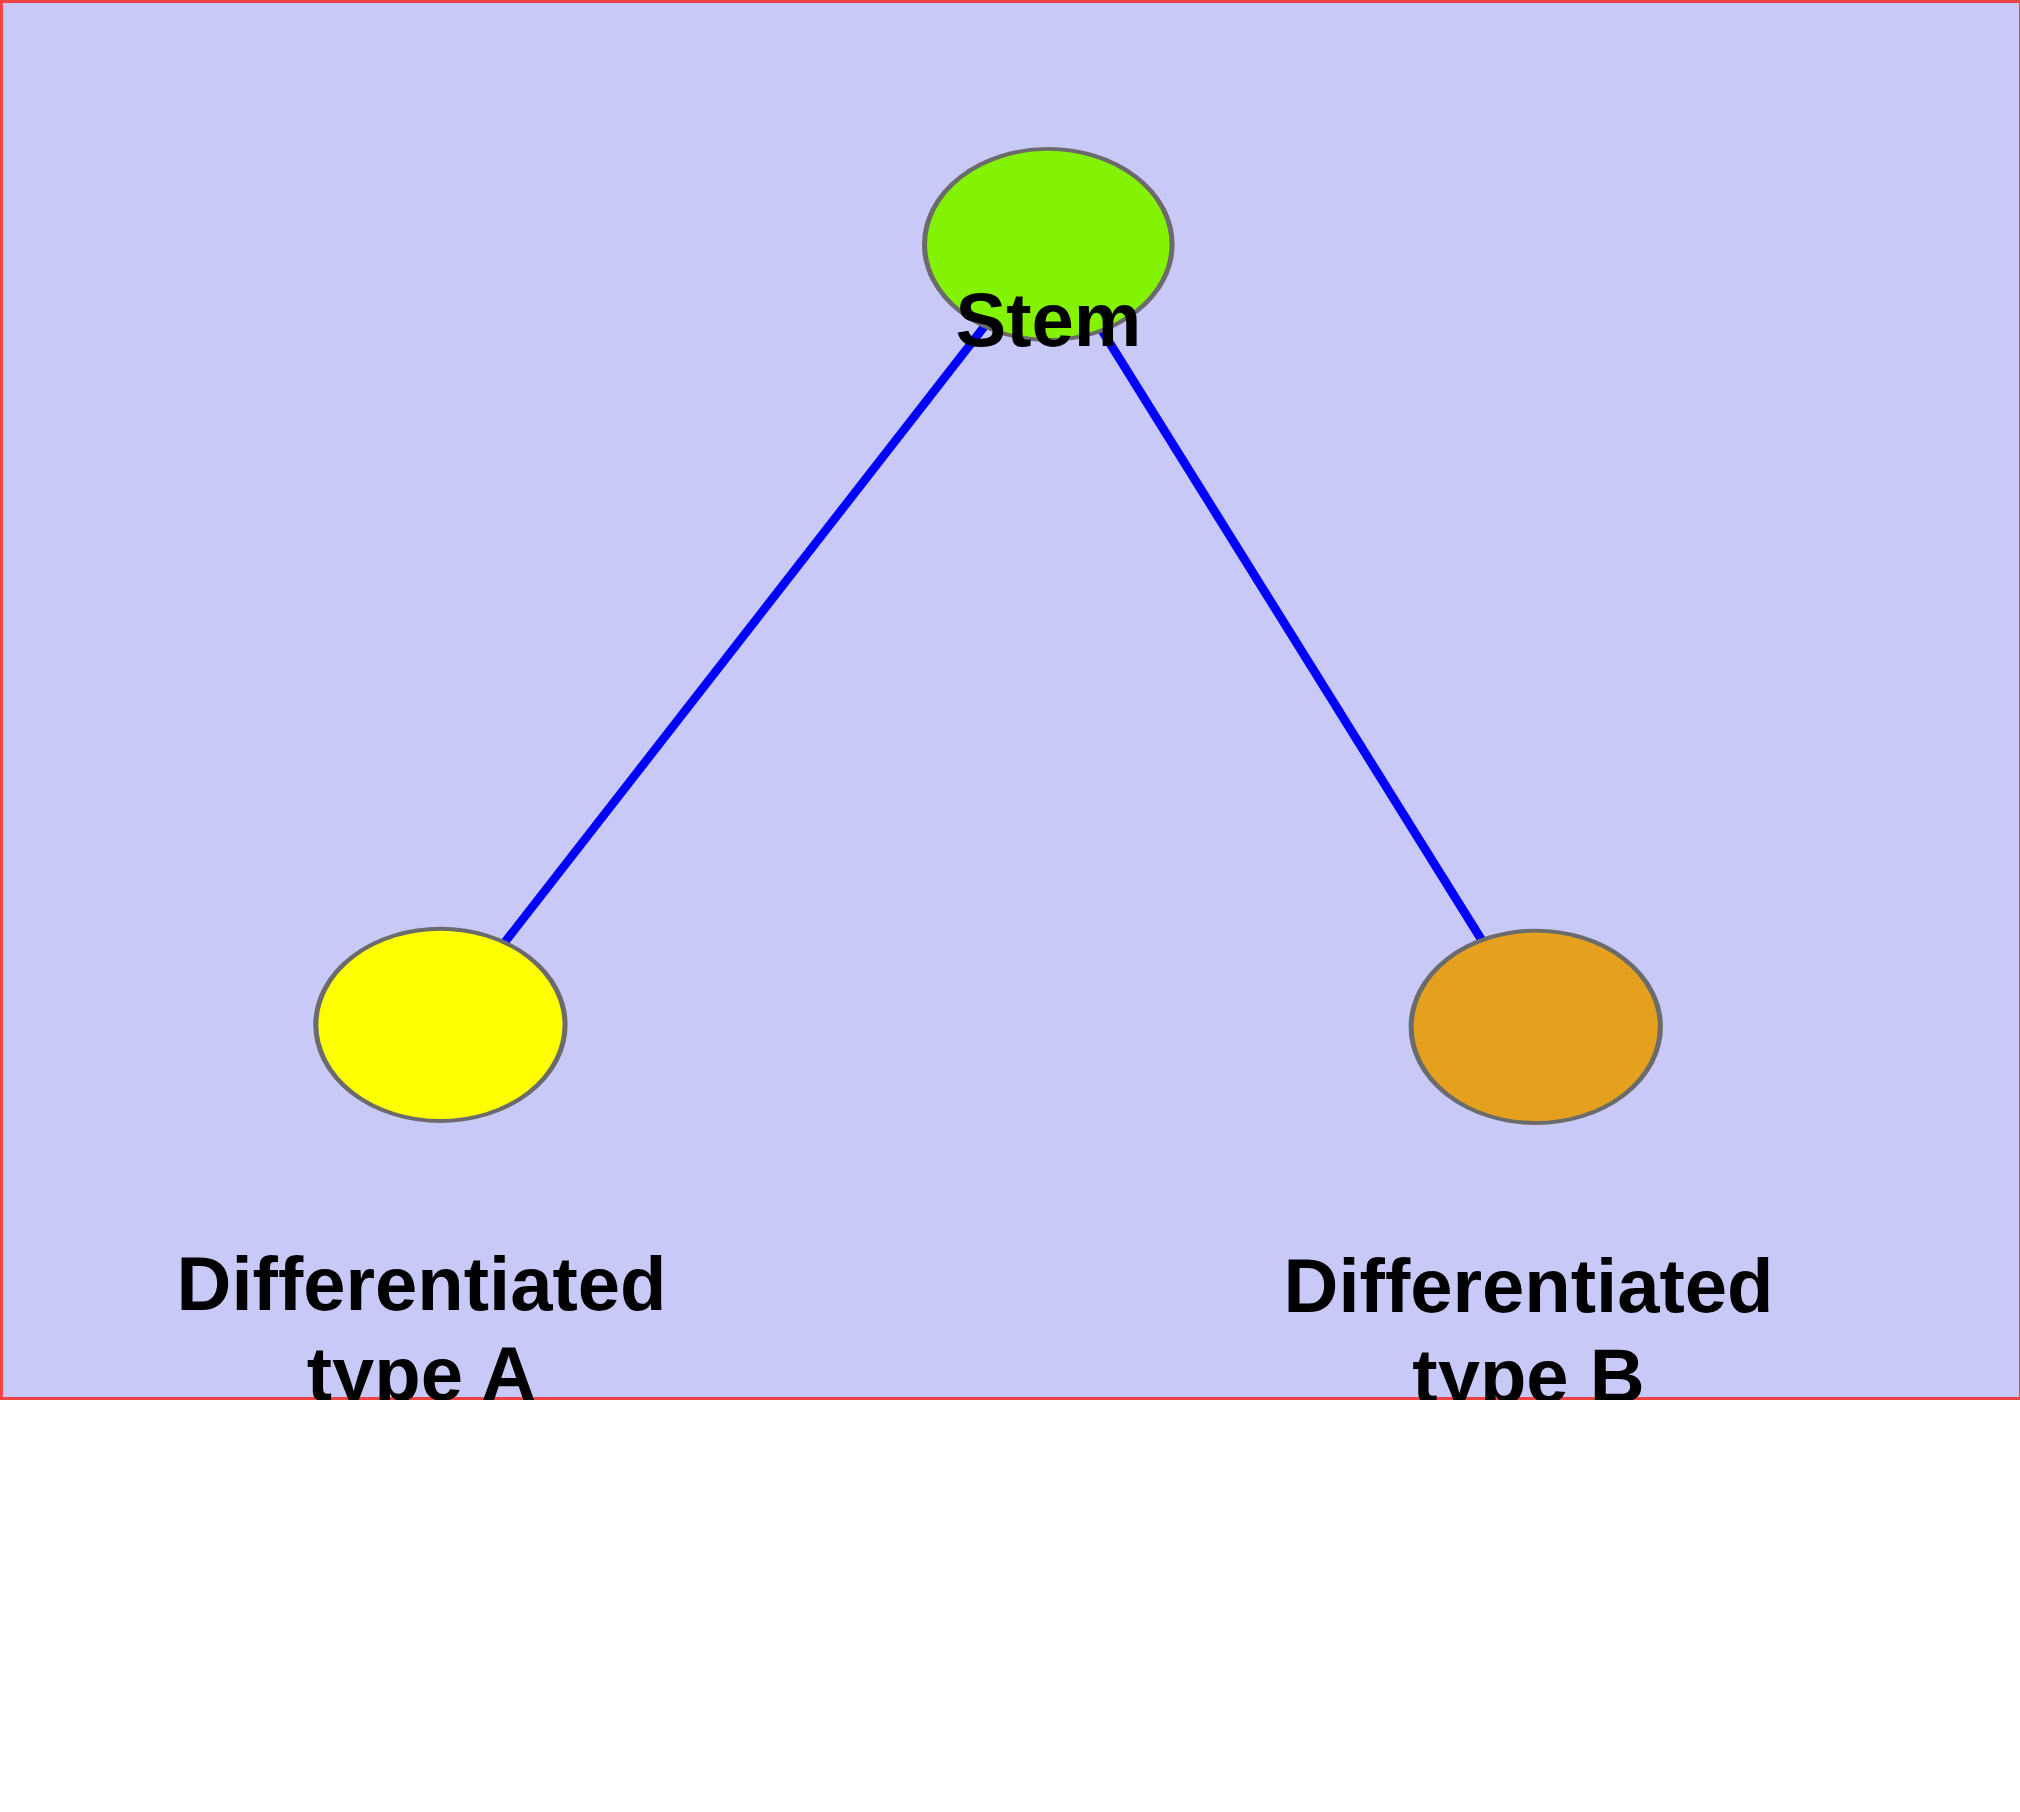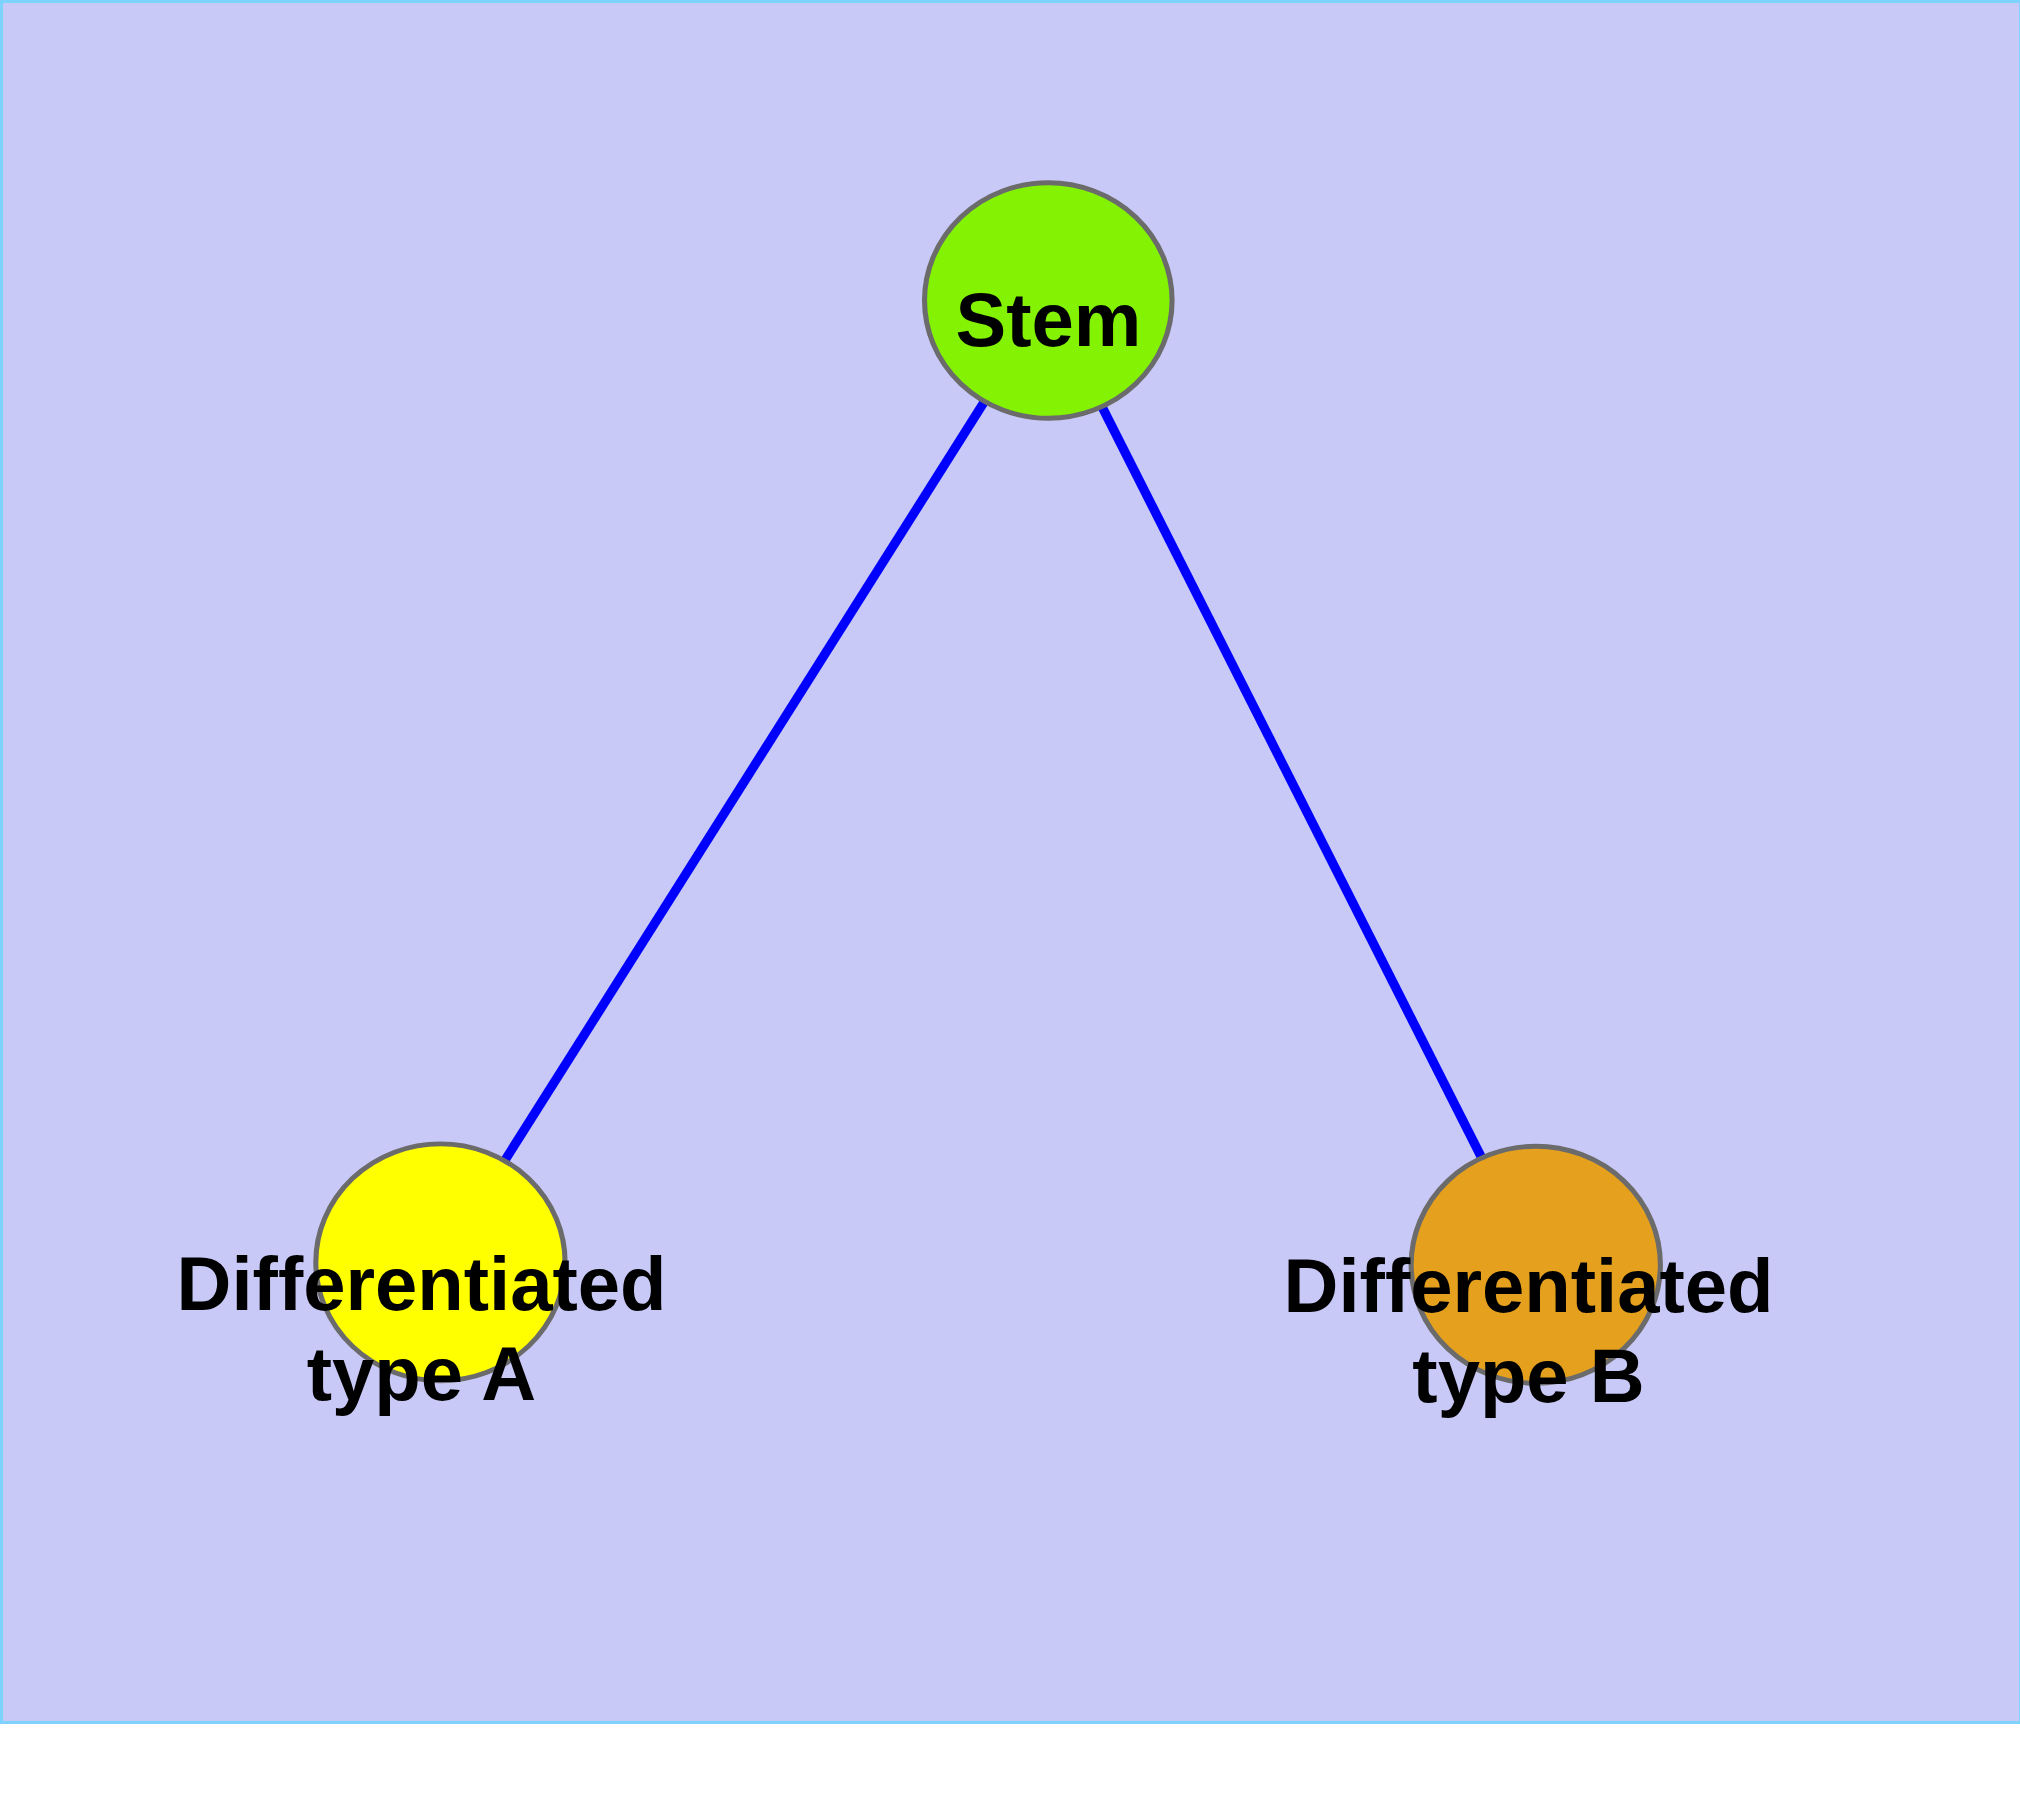--- a/index.html
+++ b/index.html
@@ -4,22 +4,22 @@
 <style>
   html, body {
     margin: 0;
     padding: 0;
     background: #ffffff;
     font-family: "Liberation Sans", sans-serif;
   }
   .frame {
     position: relative;
     width: 2021px;
-    height: 1724px;
-    background: #7dd3fc;
+    height: 1400px;
+    background: #ef4444;
     overflow: hidden;
   }
   .canvas {
     position: absolute;
     left: 2.5px;
     top: 2.5px;
     right: 2.5px;
     bottom: 3.4px;
     
   }

